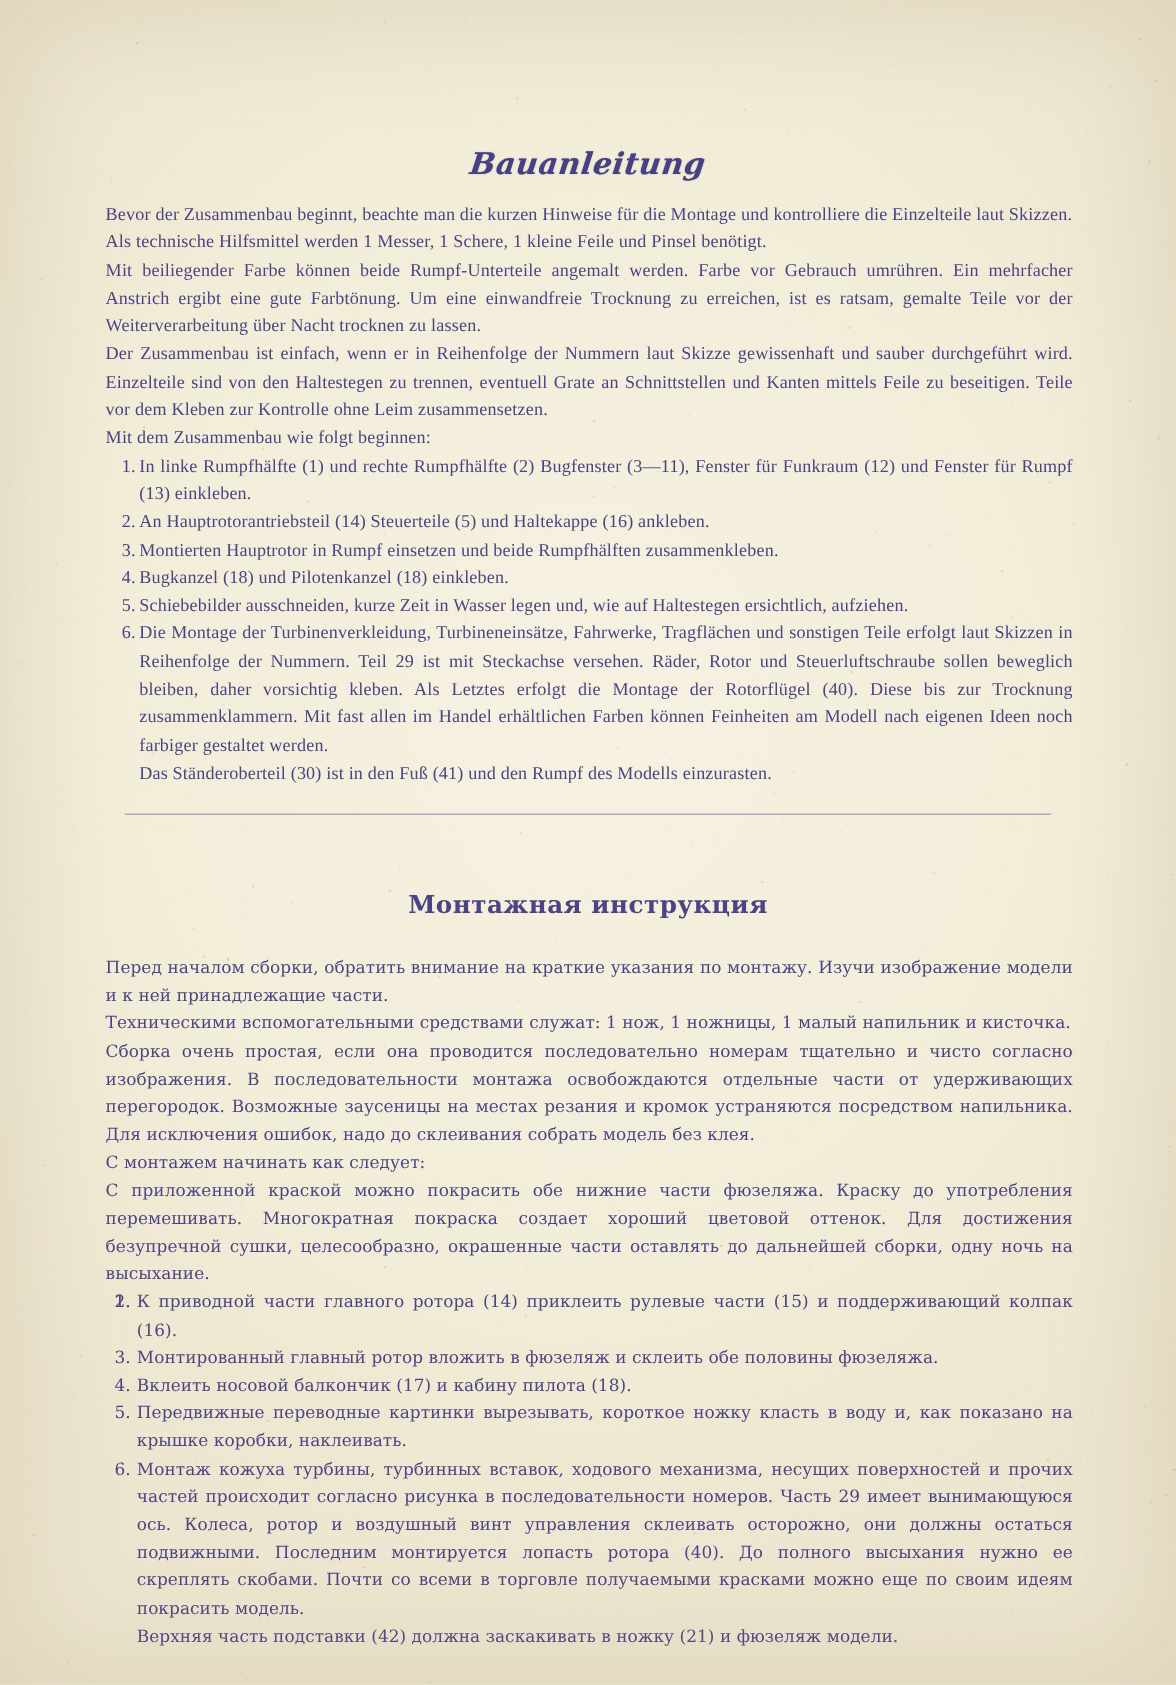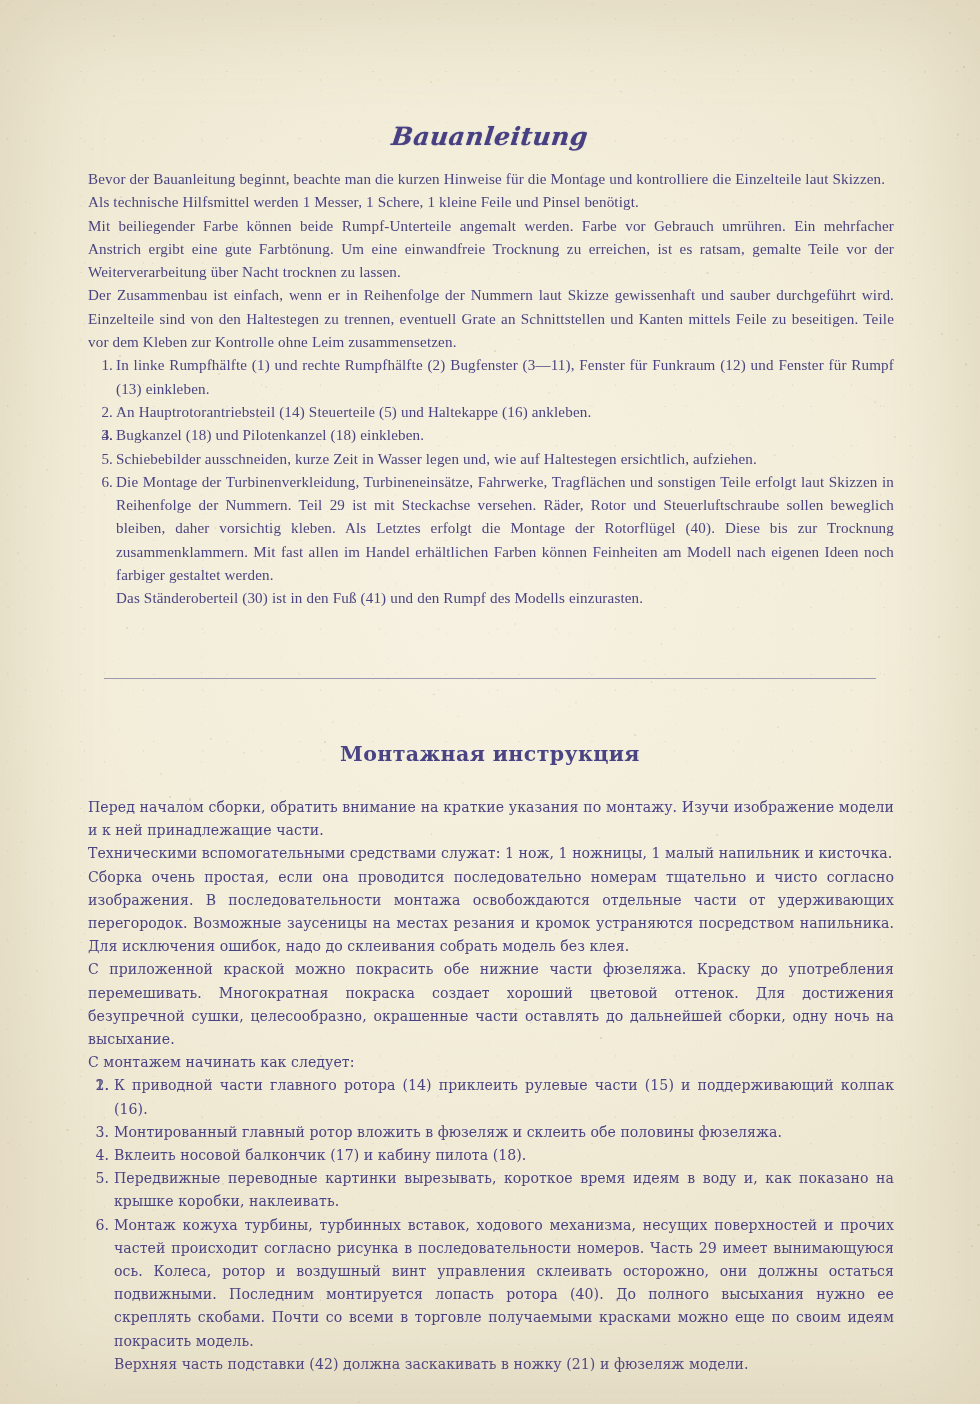--- a/index.html
+++ b/index.html
@@ -427,36 +427,38 @@
     <i style="left:962.9px;top:66.0px;width:1.7px;height:1.7px;opacity:0.26"></i>
     <i style="left:594.9px;top:697.2px;width:1.0px;height:1.0px;opacity:0.17"></i>
     <i style="left:952.8px;top:1170.8px;width:2.2px;height:2.2px;opacity:0.14"></i>
   </div>
 
 <div id="sheet">
 
   <div class="title-de">Bauanleitung</div>
 
   <div class="de-block">
-    <p>Bevor der Bauanleitung beginnt, beachte man die kurzen Hinweise für die Montage und kontrolliere die Einzelteile laut Skizzen.</p>
+    <p>Bevor der Zusammenbau beginnt, beachte man die kurzen Hinweise für die Montage und kontrolliere die Einzelteile laut Skizzen.</p>
     <p>Als technische Hilfsmittel werden 1 Messer, 1 Schere, 1 kleine Feile und Pinsel benötigt.</p>
     <p>Mit beiliegender Farbe können beide Rumpf-Unterteile angemalt werden. Farbe vor Gebrauch umrühren. Ein mehrfacher Anstrich ergibt eine gute Farbtönung. Um eine einwandfreie Trocknung zu erreichen, ist es ratsam, gemalte Teile vor der Weiterverarbeitung über Nacht trocknen zu lassen.</p>
     <p>Der Zusammenbau ist einfach, wenn er in Reihenfolge der Nummern laut Skizze gewissenhaft und sauber durchgeführt wird. Einzelteile sind von den Haltestegen zu trennen, eventuell Grate an Schnittstellen und Kanten mittels Feile zu beseitigen. Teile vor dem Kleben zur Kontrolle ohne Leim zusammensetzen.</p>
+    <p>Mit dem Zusammenbau wie folgt beginnen:</p>
 
     <ol class="list">
       <li>
         <span class="num">1.</span>
         <span>In linke Rumpfhälfte (1) und rechte Rumpfhälfte (2) Bugfenster (3—11), Fenster für Funkraum (12) und Fenster für Rumpf (13) einkleben.</span>
       </li>
       <li>
         <span class="num">2.</span>
         <span>An Hauptrotorantriebsteil (14) Steuerteile (5) und Haltekappe (16) ankleben.</span>
       </li>
       <li>
         <span class="num">3.</span>
+        <span>Montierten Hauptrotor in Rumpf einsetzen und beide Rumpfhälften zusammenkleben.</span>
       </li>
       <li>
         <span class="num">4.</span>
         <span>Bugkanzel (18) und Pilotenkanzel (18) einkleben.</span>
       </li>
       <li>
         <span class="num">5.</span>
         <span>Schiebebilder ausschneiden, kurze Zeit in Wasser legen und, wie auf Haltestegen ersichtlich, aufziehen.</span>
       </li>
       <li>
@@ -469,42 +471,42 @@
   </div>
 
   <div class="rule"></div>
 
   <div class="title-ru">Монтажная инструкция</div>
 
   <div class="ru-block">
     <p>Перед началом сборки, обратить внимание на краткие указания по монтажу. Изучи изображение модели и к ней принадлежащие части.</p>
     <p>Техническими вспомогательными средствами служат: 1 нож, 1 ножницы, 1 малый напильник и кисточка.</p>
     <p>Сборка очень простая, если она проводится последовательно номерам тщательно и чисто согласно изображения. В последовательности монтажа освобождаются отдельные части от удерживающих перегородок. Возможные заусеницы на местах резания и кромок устраняются посредством напильника. Для исключения ошибок, надо до склеивания собрать модель без клея.</p>
+    <p>С монтажем начинать как следует:</p>
     <p>С приложенной краской можно покрасить обе нижние части фюзеляжа. Краску до употребления перемешивать. Многократная покраска создает хороший цветовой оттенок. Для достижения безупречной сушки, целесообразно, окрашенные части оставлять до дальнейшей сборки, одну ночь на высыхание.</p>
-    <p>С монтажем начинать как следует:</p>
 
     <ol class="list">
       <li>
         <span class="num">1.</span>
       </li>
       <li>
         <span class="num">2.</span>
         <span>К приводной части главного ротора (14) приклеить рулевые части (15) и поддерживающий колпак (16).</span>
       </li>
       <li>
         <span class="num">3.</span>
         <span>Монтированный главный ротор вложить в фюзеляж и склеить обе половины фюзеляжа.</span>
       </li>
       <li>
         <span class="num">4.</span>
         <span>Вклеить носовой балкончик (17) и кабину пилота (18).</span>
       </li>
       <li>
         <span class="num">5.</span>
-        <span>Передвижные переводные картинки вырезывать, короткое время идеям в воду и, как показано на крышке коробки, наклеивать.</span>
+        <span>Передвижные переводные картинки вырезывать, короткое ножку класть в воду и, как показано на крышке коробки, наклеивать.</span>
       </li>
       <li>
         <span class="num">6.</span>
         <span>Монтаж кожуха турбины, турбинных вставок, ходового механизма, несущих поверхностей и прочих частей происходит согласно рисунка в последовательности номеров. Часть 29 имеет вынимающуюся ось. Колеса, ротор и воздушный винт управления склеивать осторожно, они должны остаться подвижными. Последним монтируется лопасть ротора (40). До полного высыхания нужно ее скреплять скобами. Почти со всеми в торговле получаемыми красками можно еще по своим идеям покрасить модель.</span>
       </li>
     </ol>
 
     <p class="li-cont">Верхняя часть подставки (42) должна заскакивать в ножку (21) и фюзеляж модели.</p>
   </div>
 

